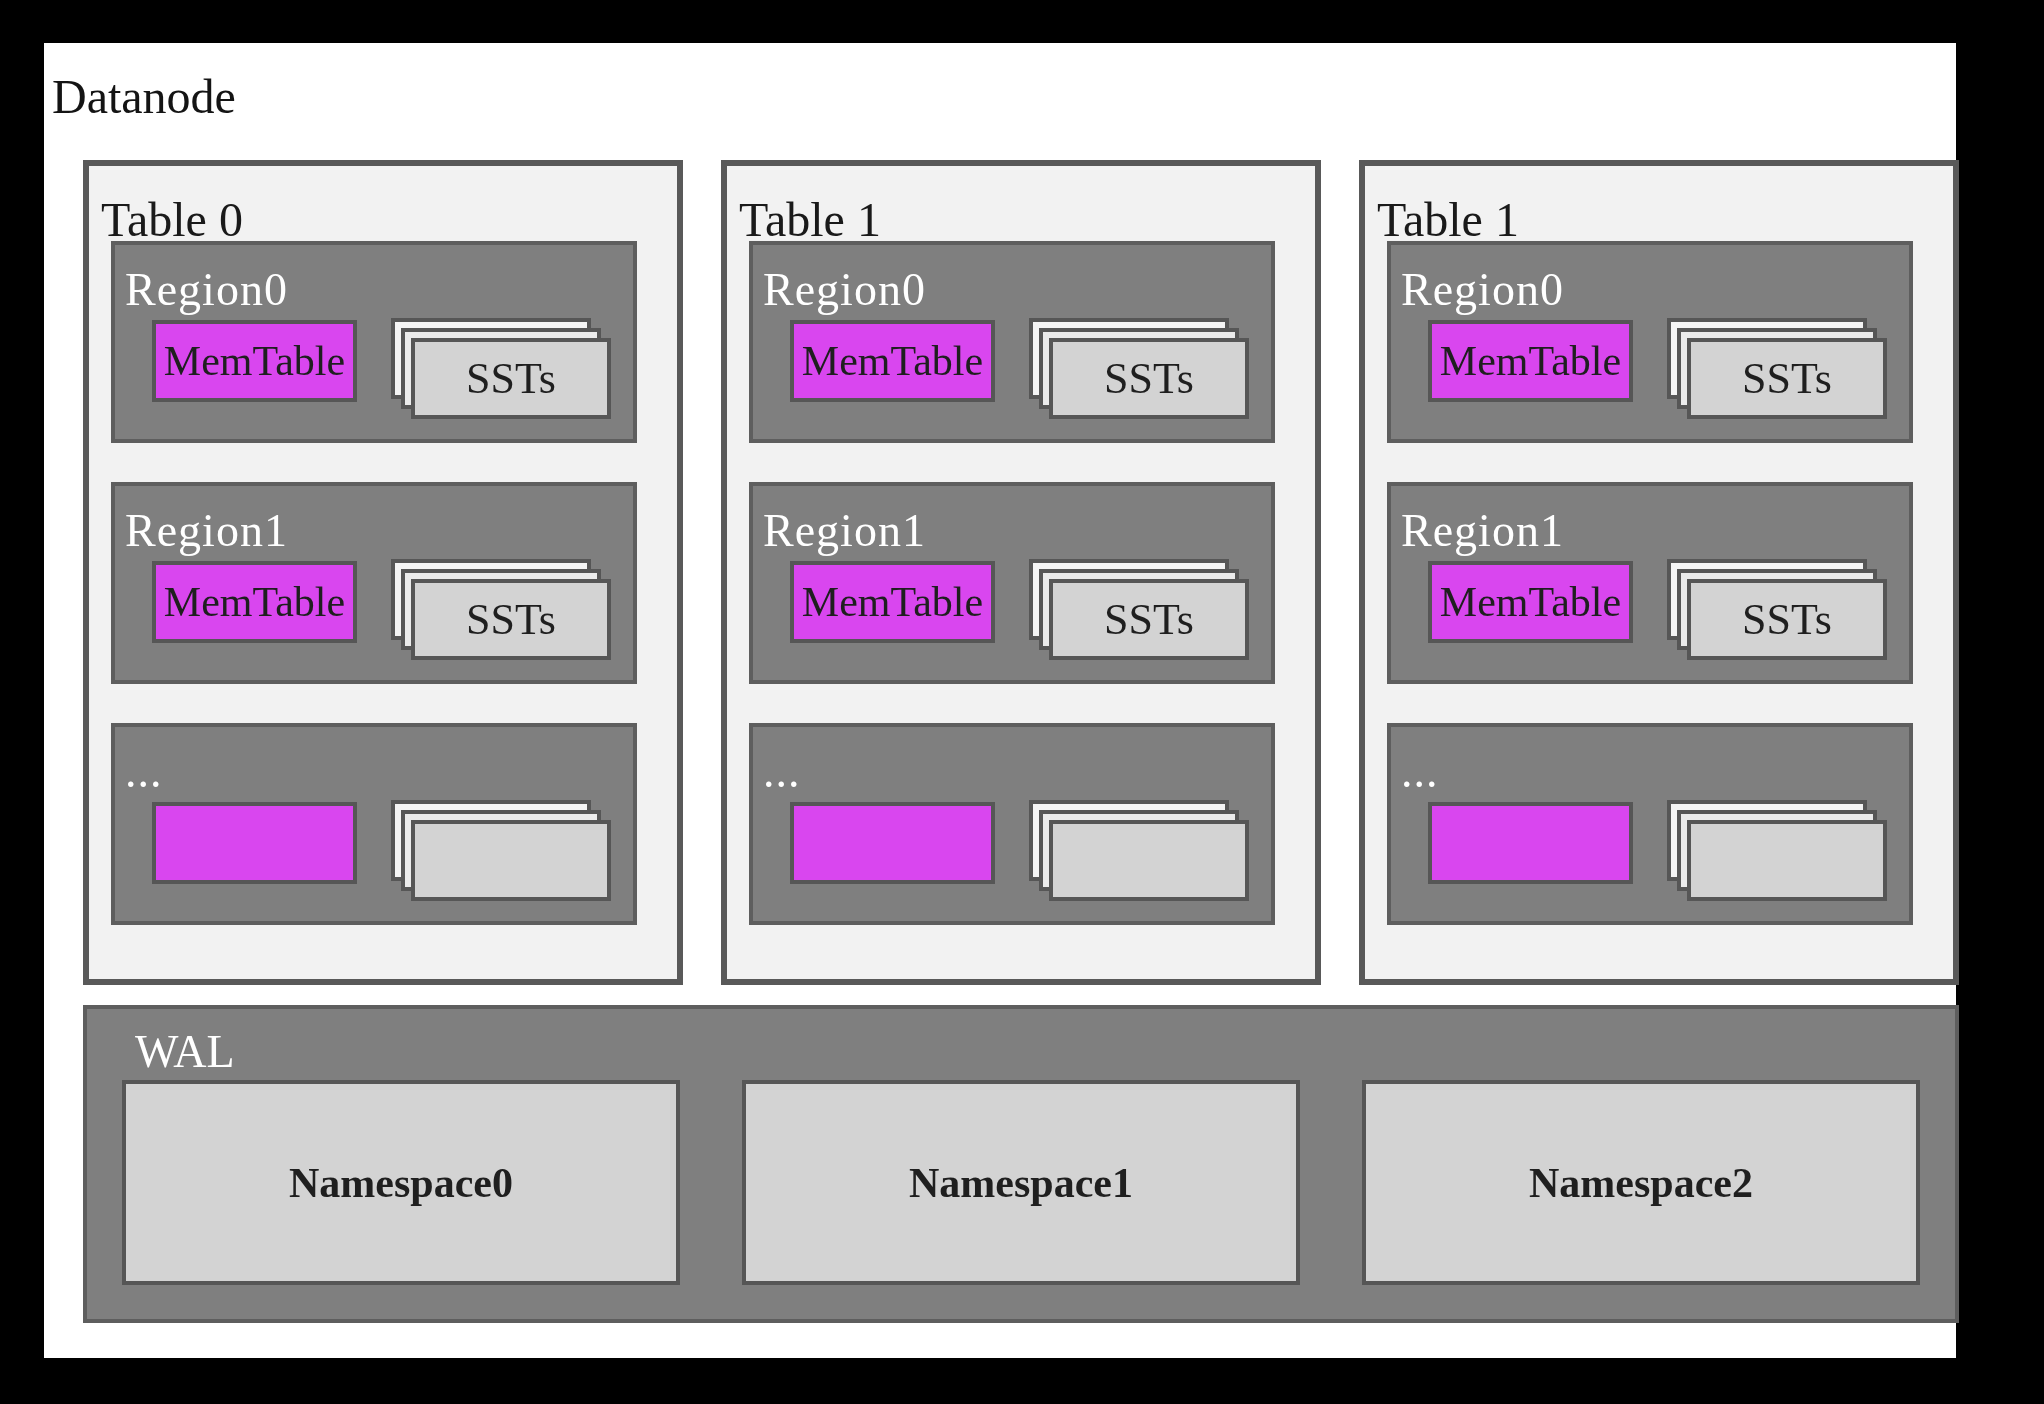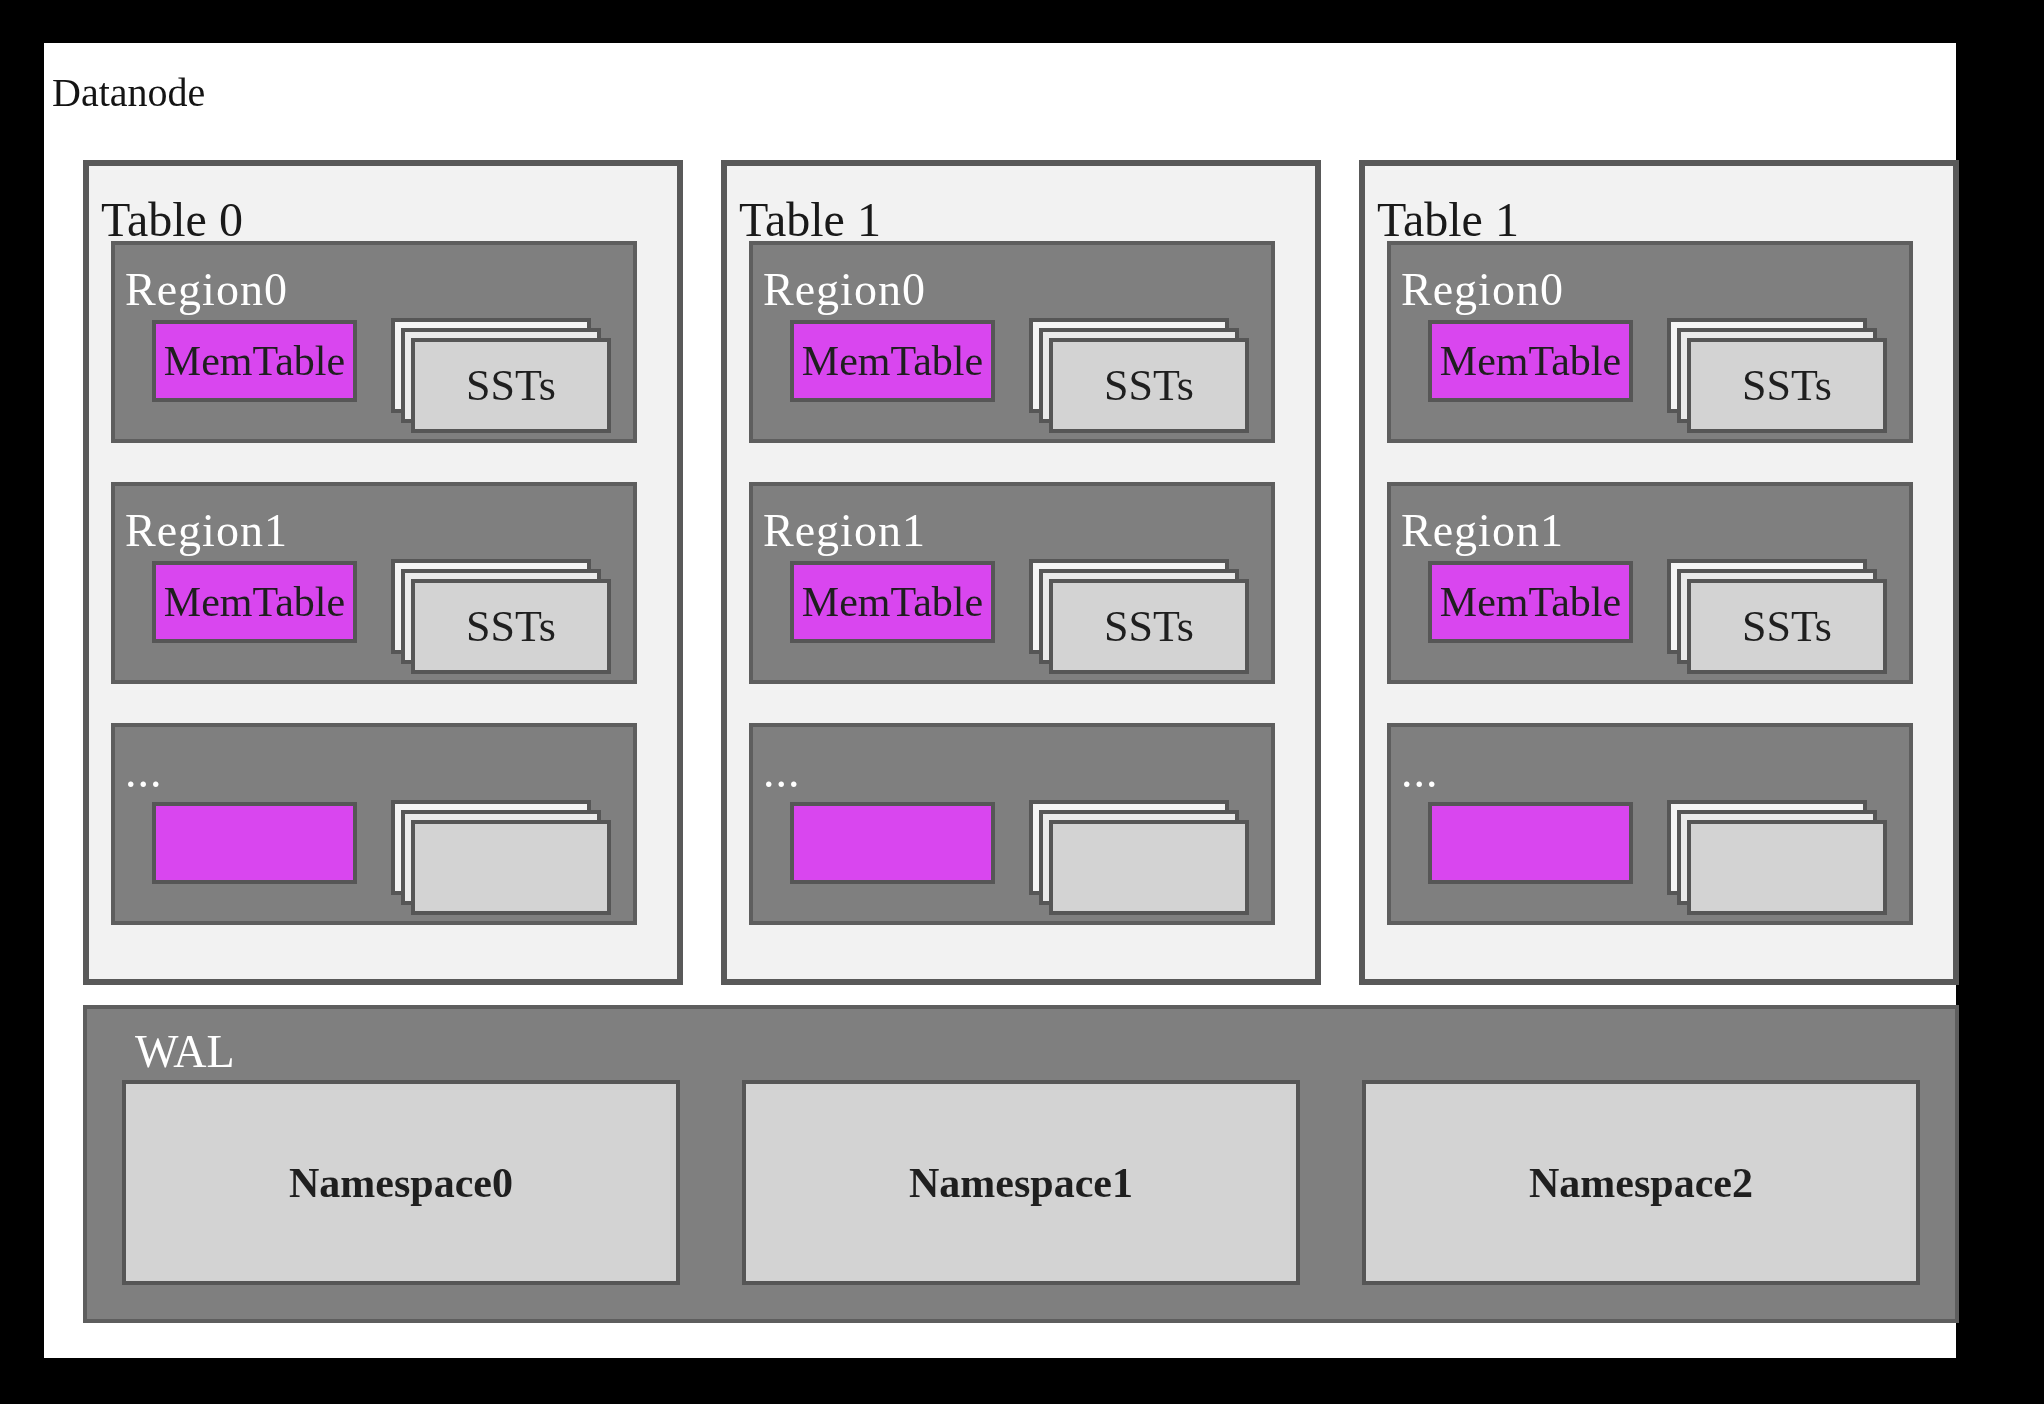--- a/index.html
+++ b/index.html
@@ -19,21 +19,21 @@
     left: 44px;
     top: 43px;
     width: 1912px;
     height: 1315px;
     background: #ffffff;
   }
   .page-title {
     position: absolute;
     left: 8px;
     top: 26px;
-    font-size: 40px;
+    font-size: 48px;
     color: #141414;
     white-space: nowrap;
   }
   .tables-row {
     position: absolute;
     left: 39px;
     top: 117px;
     display: flex;
     gap: 38px;
   }
@@ -102,21 +102,21 @@
   .ssts-stack {
     position: absolute;
     left: 276px;
     top: 73px;
     width: 222px;
     height: 103px;
   }
   .stack-layer {
     position: absolute;
     width: 200px;
-    height: 95px;
+    height: 81px;
     border: 4px solid #565656;
     box-sizing: border-box;
   }
   .stack-layer.back {
     left: 0; top: 0;
     background: #f4f4f4;
   }
   .stack-layer.mid {
     left: 10px; top: 10px;
     background: #ebebeb;

